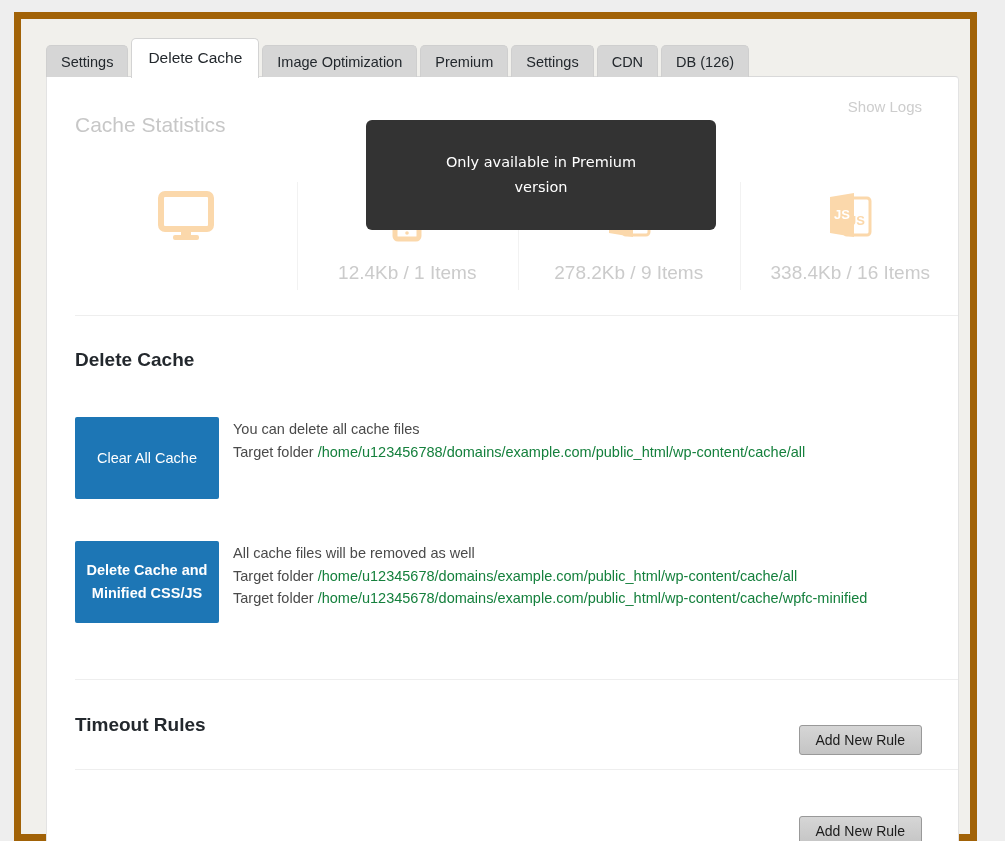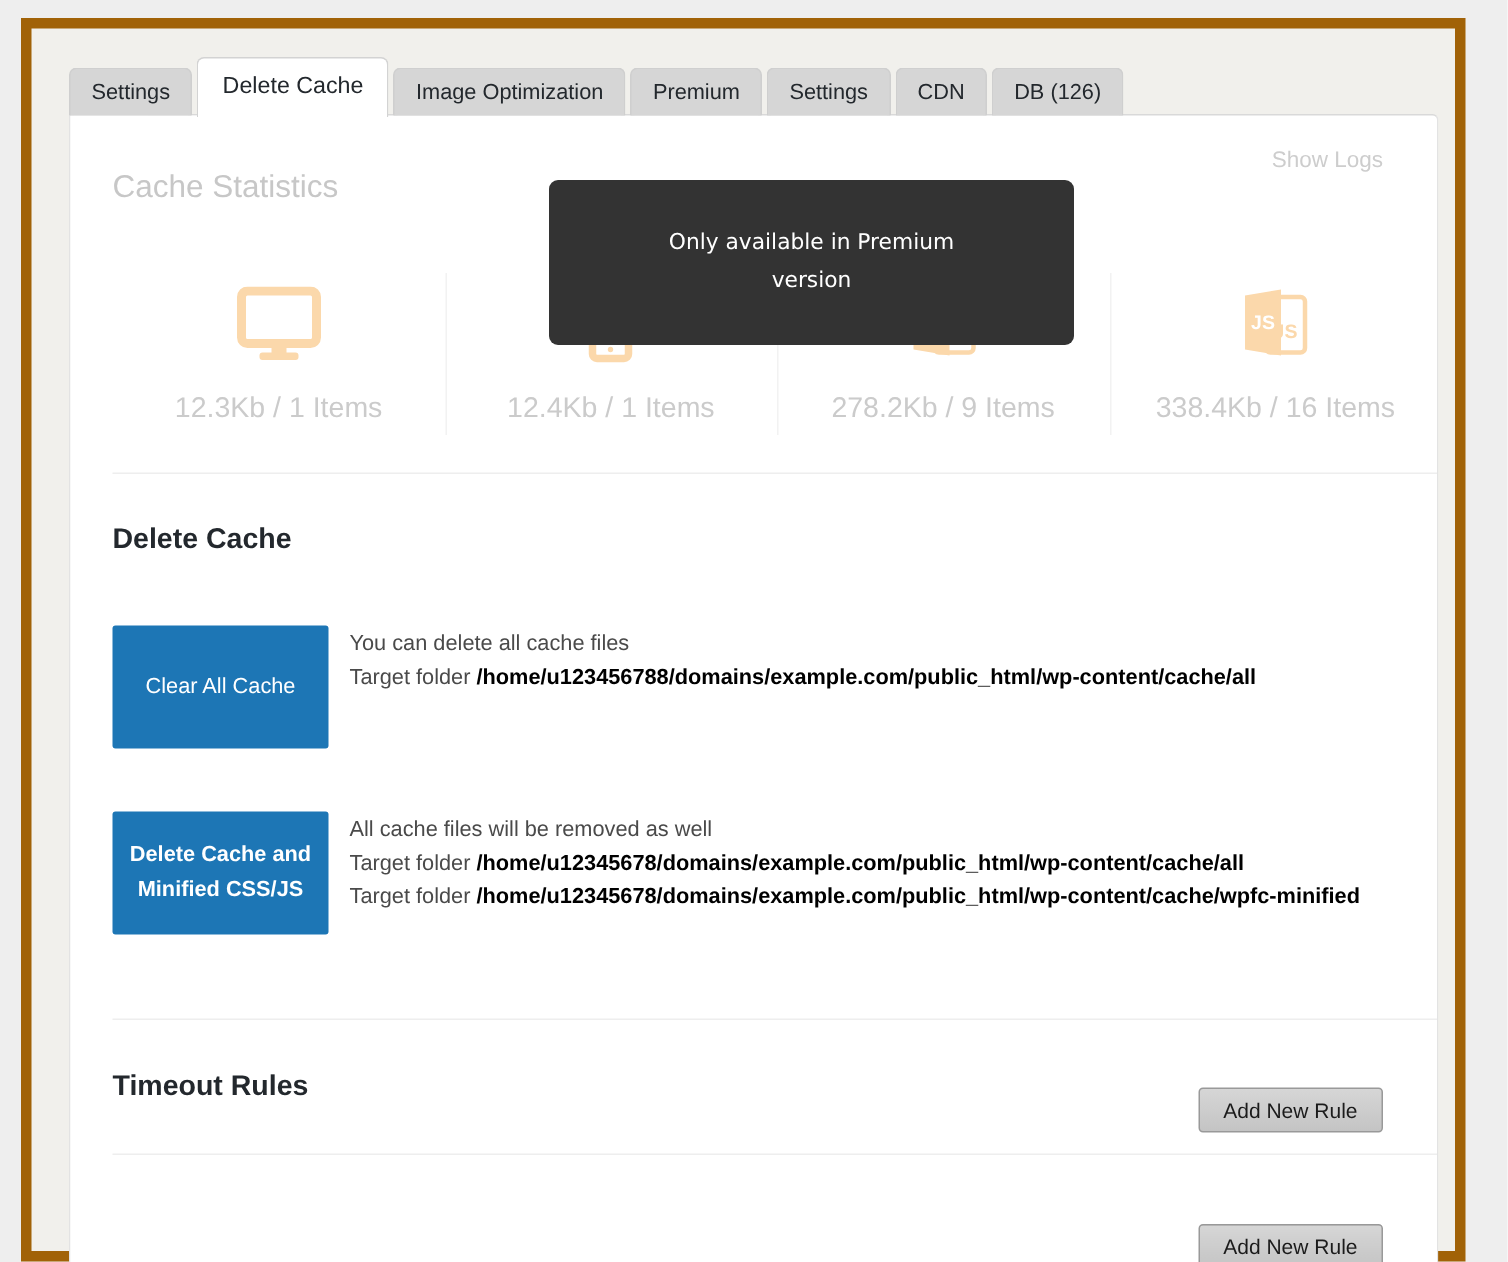--- a/index.html
+++ b/index.html
@@ -198,22 +198,22 @@
     margin-left: 14px;
     padding-top: 1px;
   }
   .desc .line {
     font-size: 14.5px;
     color: #4a4a4a;
     line-height: 22.5px;
     white-space: nowrap;
   }
   .desc .line b {
-    color: #000000;
-    font-weight: bold;
+    color: #15803d;
+    font-weight: normal;
   }
 
   .gray-btn {
     position: absolute;
     background: #cccccc;
     background-image: linear-gradient(#d6d6d6, #c4c4c4);
     border: 1px solid #999999;
     border-radius: 3px;
     color: #1b1b1b;
     font-size: 14px;
@@ -247,21 +247,20 @@
     <div class="stats-row">
 
       <div class="stat-cell">
         <div class="stat-icon">
           <svg width="58" height="52" viewBox="0 0 58 52" aria-hidden="true">
             <rect x="4" y="3" width="50" height="35" rx="4" ry="4" fill="none" stroke="#fbd8ab" stroke-width="6"></rect>
             <rect x="24" y="38" width="10" height="7" fill="#fbd8ab"></rect>
             <rect x="16" y="44" width="26" height="5" rx="2" fill="#fbd8ab"></rect>
           </svg>
         </div>
-        <div class="stat-label">12.3Kb / 1 Items</div>
       </div>
 
       <div class="stat-cell">
         <div class="stat-icon">
           <svg width="36" height="52" viewBox="0 0 36 52" aria-hidden="true">
             <rect x="6" y="3" width="24" height="45" rx="3" ry="3" fill="none" stroke="#fbd8ab" stroke-width="5"></rect>
             <circle cx="18" cy="42" r="1.8" fill="#fbd8ab"></circle>
           </svg>
         </div>
         <div class="stat-label">12.4Kb / 1 Items</div>

